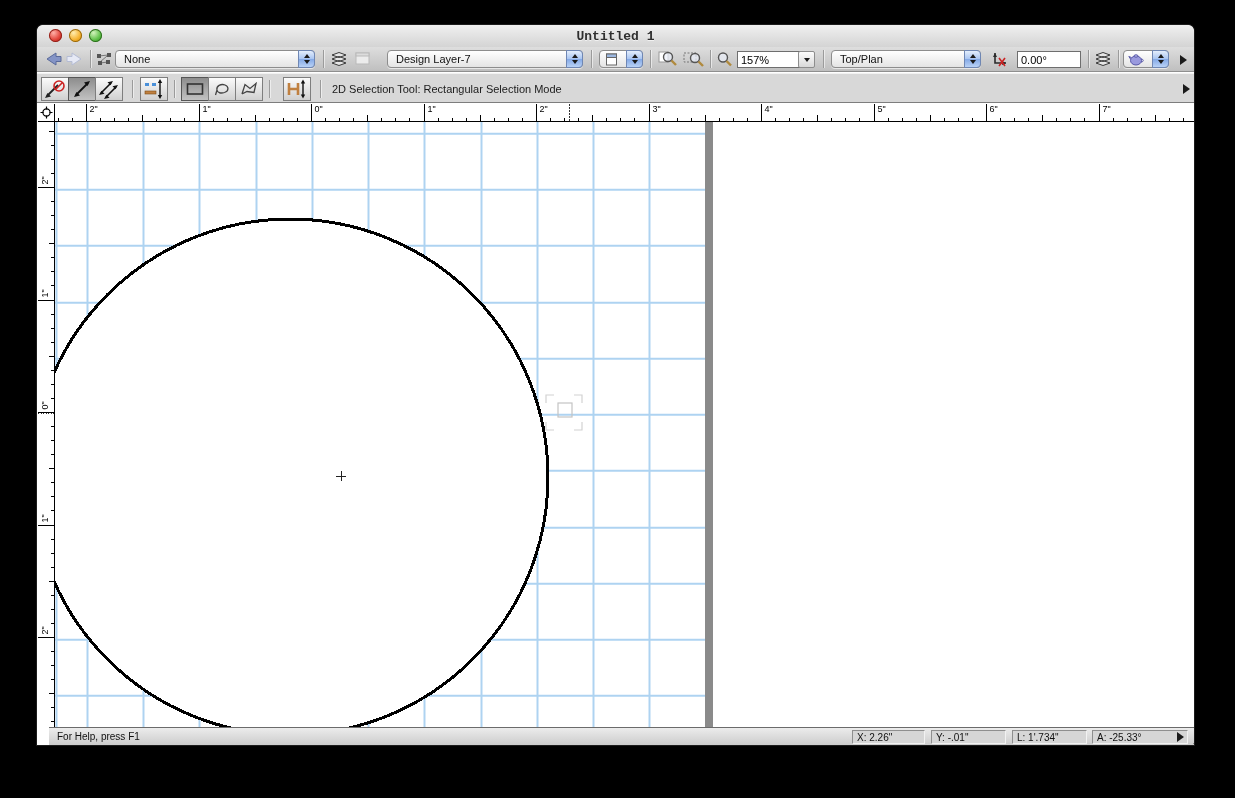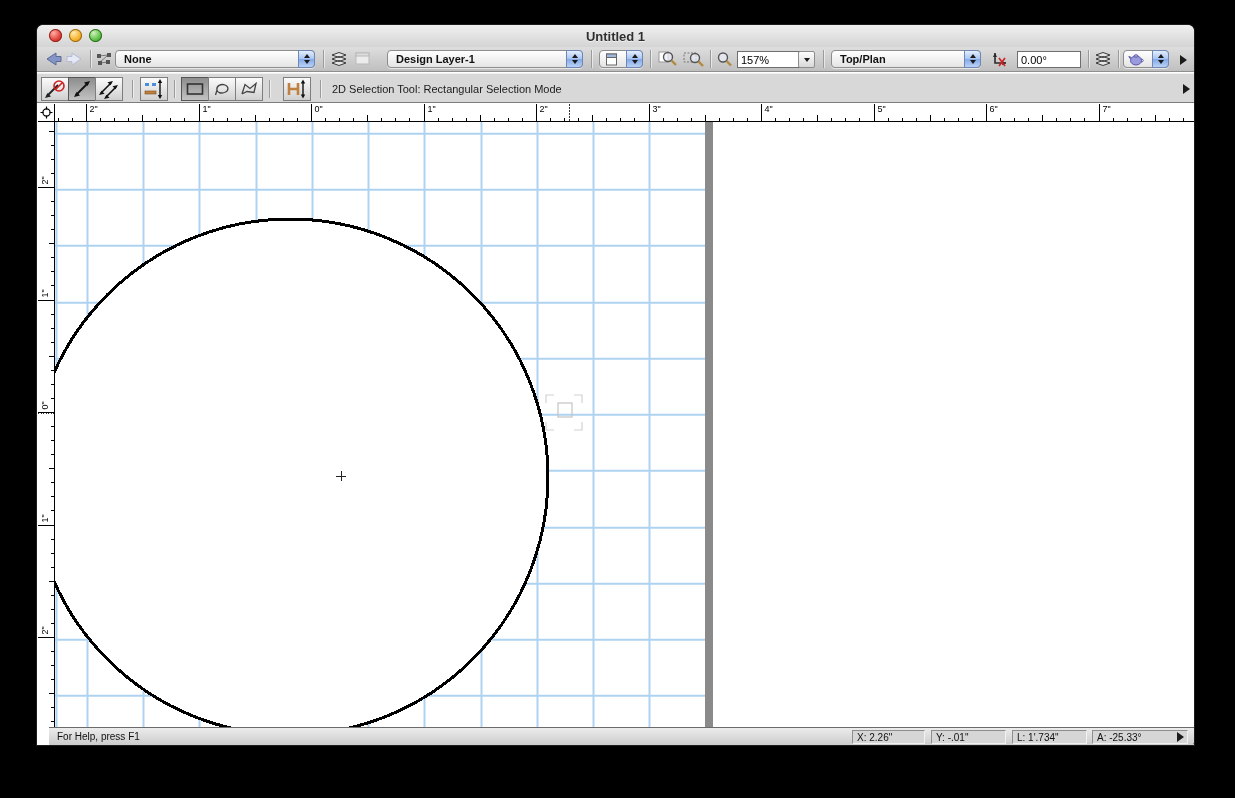--- a/index.html
+++ b/index.html
@@ -5,34 +5,34 @@
   html,body{margin:0;padding:0;background:#000;width:1235px;height:798px;overflow:hidden;
     font-family:"Liberation Sans",sans-serif;-webkit-font-smoothing:antialiased;}
   *{box-sizing:border-box;}
   #window{position:absolute;left:37px;top:25px;width:1157px;height:720px;background:#fff;
     border-radius:6px 6px 0 0;box-shadow:0 0 0 1px #1c1c1c;overflow:hidden;}
 
   
   .titlebar{position:absolute;left:0;top:0;width:100%;height:22px;
     background:linear-gradient(#f0f0f0,#d4d4d4);border-radius:6px 6px 0 0;}
   .title-text{position:absolute;left:0;right:0;top:4px;text-align:center;font-size:13px;
-    color:#2f2f2f;text-shadow:0 1px 0 rgba(255,255,255,.6);font-weight:bold;}
+    color:#2f2f2f;text-shadow:0 1px 0 rgba(255,255,255,.6);font-weight:bold;font-family:Liberation Mono, monospace;}
   .tl{position:absolute;top:4px;width:13px;height:13px;border-radius:50%;}
   .tl.red{left:12px;background:radial-gradient(circle at 35% 30%,#ffb0a8,#e2463d 55%,#9c1309);box-shadow:inset 0 0 0 1px #8e2019;}
   .tl.yellow{left:32px;background:radial-gradient(circle at 35% 30%,#ffedb0,#f6b331 55%,#c07c00);box-shadow:inset 0 0 0 1px #94670e;}
   .tl.green{left:52px;background:radial-gradient(circle at 35% 30%,#d2f3bc,#62c24c 55%,#1f7d12;);box-shadow:inset 0 0 0 1px #2c6b1c;background:radial-gradient(circle at 35% 30%,#d2f3bc,#62c24c 55%,#1f7d12);}
 
   
   .toolbar1{position:absolute;left:0;top:22px;width:100%;height:25px;
     background:linear-gradient(#dedede,#bfbfbf);border-bottom:1px solid #8f8f8f;}
   .toolbar1 .sep,.modebar .sep{position:absolute;top:3px;width:1px;height:18px;background:#9b9b9b;box-shadow:1px 0 0 rgba(255,255,255,.55);}
   .tbtn{position:absolute;top:2px;height:20px;display:flex;align-items:center;justify-content:center;}
   .popup{position:absolute;top:3px;height:18px;border:1px solid #8d8d8d;border-radius:4px;
     background:linear-gradient(#ffffff,#e4e4e4);font-size:11px;color:#111;
-    display:flex;align-items:center;padding:0 22px 0 8px;box-shadow:0 1px 0 rgba(255,255,255,.6);font-weight:bold;}
+    display:flex;align-items:center;padding:0 22px 0 8px;box-shadow:0 1px 0 rgba(255,255,255,.6);}
   .popup .cap{position:absolute;right:-1px;top:-1px;height:18px;width:17px;border:1px solid #6f87b4;
     border-radius:0 4px 4px 0;background:linear-gradient(#e4eefc 0%,#aac6f2 48%,#84a9e6 52%,#b9d2f6 100%);
     display:flex;flex-direction:column;align-items:center;justify-content:center;gap:2px;}
   .tri-up{width:0;height:0;border-left:3px solid transparent;border-right:3px solid transparent;border-bottom:4px solid #1a1a1a;}
   .tri-dn{width:0;height:0;border-left:3px solid transparent;border-right:3px solid transparent;border-top:4px solid #1a1a1a;}
   .tinput{position:absolute;top:4px;height:17px;border:1px solid #6e6e6e;background:#fff;
     font-size:11px;font-family:"Liberation Sans",sans-serif;color:#000;padding:0 3px;}
   .ddbtn{position:absolute;top:4px;width:17px;height:17px;border:1px solid #8d8d8d;border-radius:2px;
     background:linear-gradient(#fdfdfd,#d8d8d8);display:flex;align-items:center;justify-content:center;}
   .overflow{position:absolute;width:0;height:0;border-top:5px solid transparent;border-bottom:5px solid transparent;border-left:7px solid #1a1a1a;}
@@ -115,21 +115,21 @@
         <path d="M2 4 L9 1.5 L16 4 L9 6.5 Z M2 8 L9 5.5 L16 8 L9 10.5 Z M2 12 L9 9.5 L16 12 L9 14.5 Z" fill="#e6e6e6" stroke="#3a3a3a"></path>
       </svg>
     </div>
     <div class="tbtn" style="left:316px;width:20px;">
       <svg width="16" height="14">
           <rect x="1" y="1" width="13" height="11" fill="#ececec" stroke="#b9b9b9"></rect>
           <rect x="1" y="1" width="13" height="3" fill="#dcdcdc" stroke="#b9b9b9"></rect>
         </svg>
     </div>
     <div class="popup" style="left:350px;width:196px;">
-      <span>Design Layer-1</span>
+      <span>Design Layer-7</span>
       <span class="cap">
           <span class="tri-up"></span>
           <span class="tri-dn"></span>
         </span>
     </div>
     <div class="sep" style="left:554px;"></div>
     <div class="popup" style="left:562px;width:44px;padding-left:5px;">
       <svg width="14" height="13">
           <rect x="1.5" y="1" width="10" height="11" fill="#fff" stroke="#666"></rect>
           <rect x="1.5" y="1" width="10" height="3.5" fill="#9db8e0" stroke="#666"></rect>

